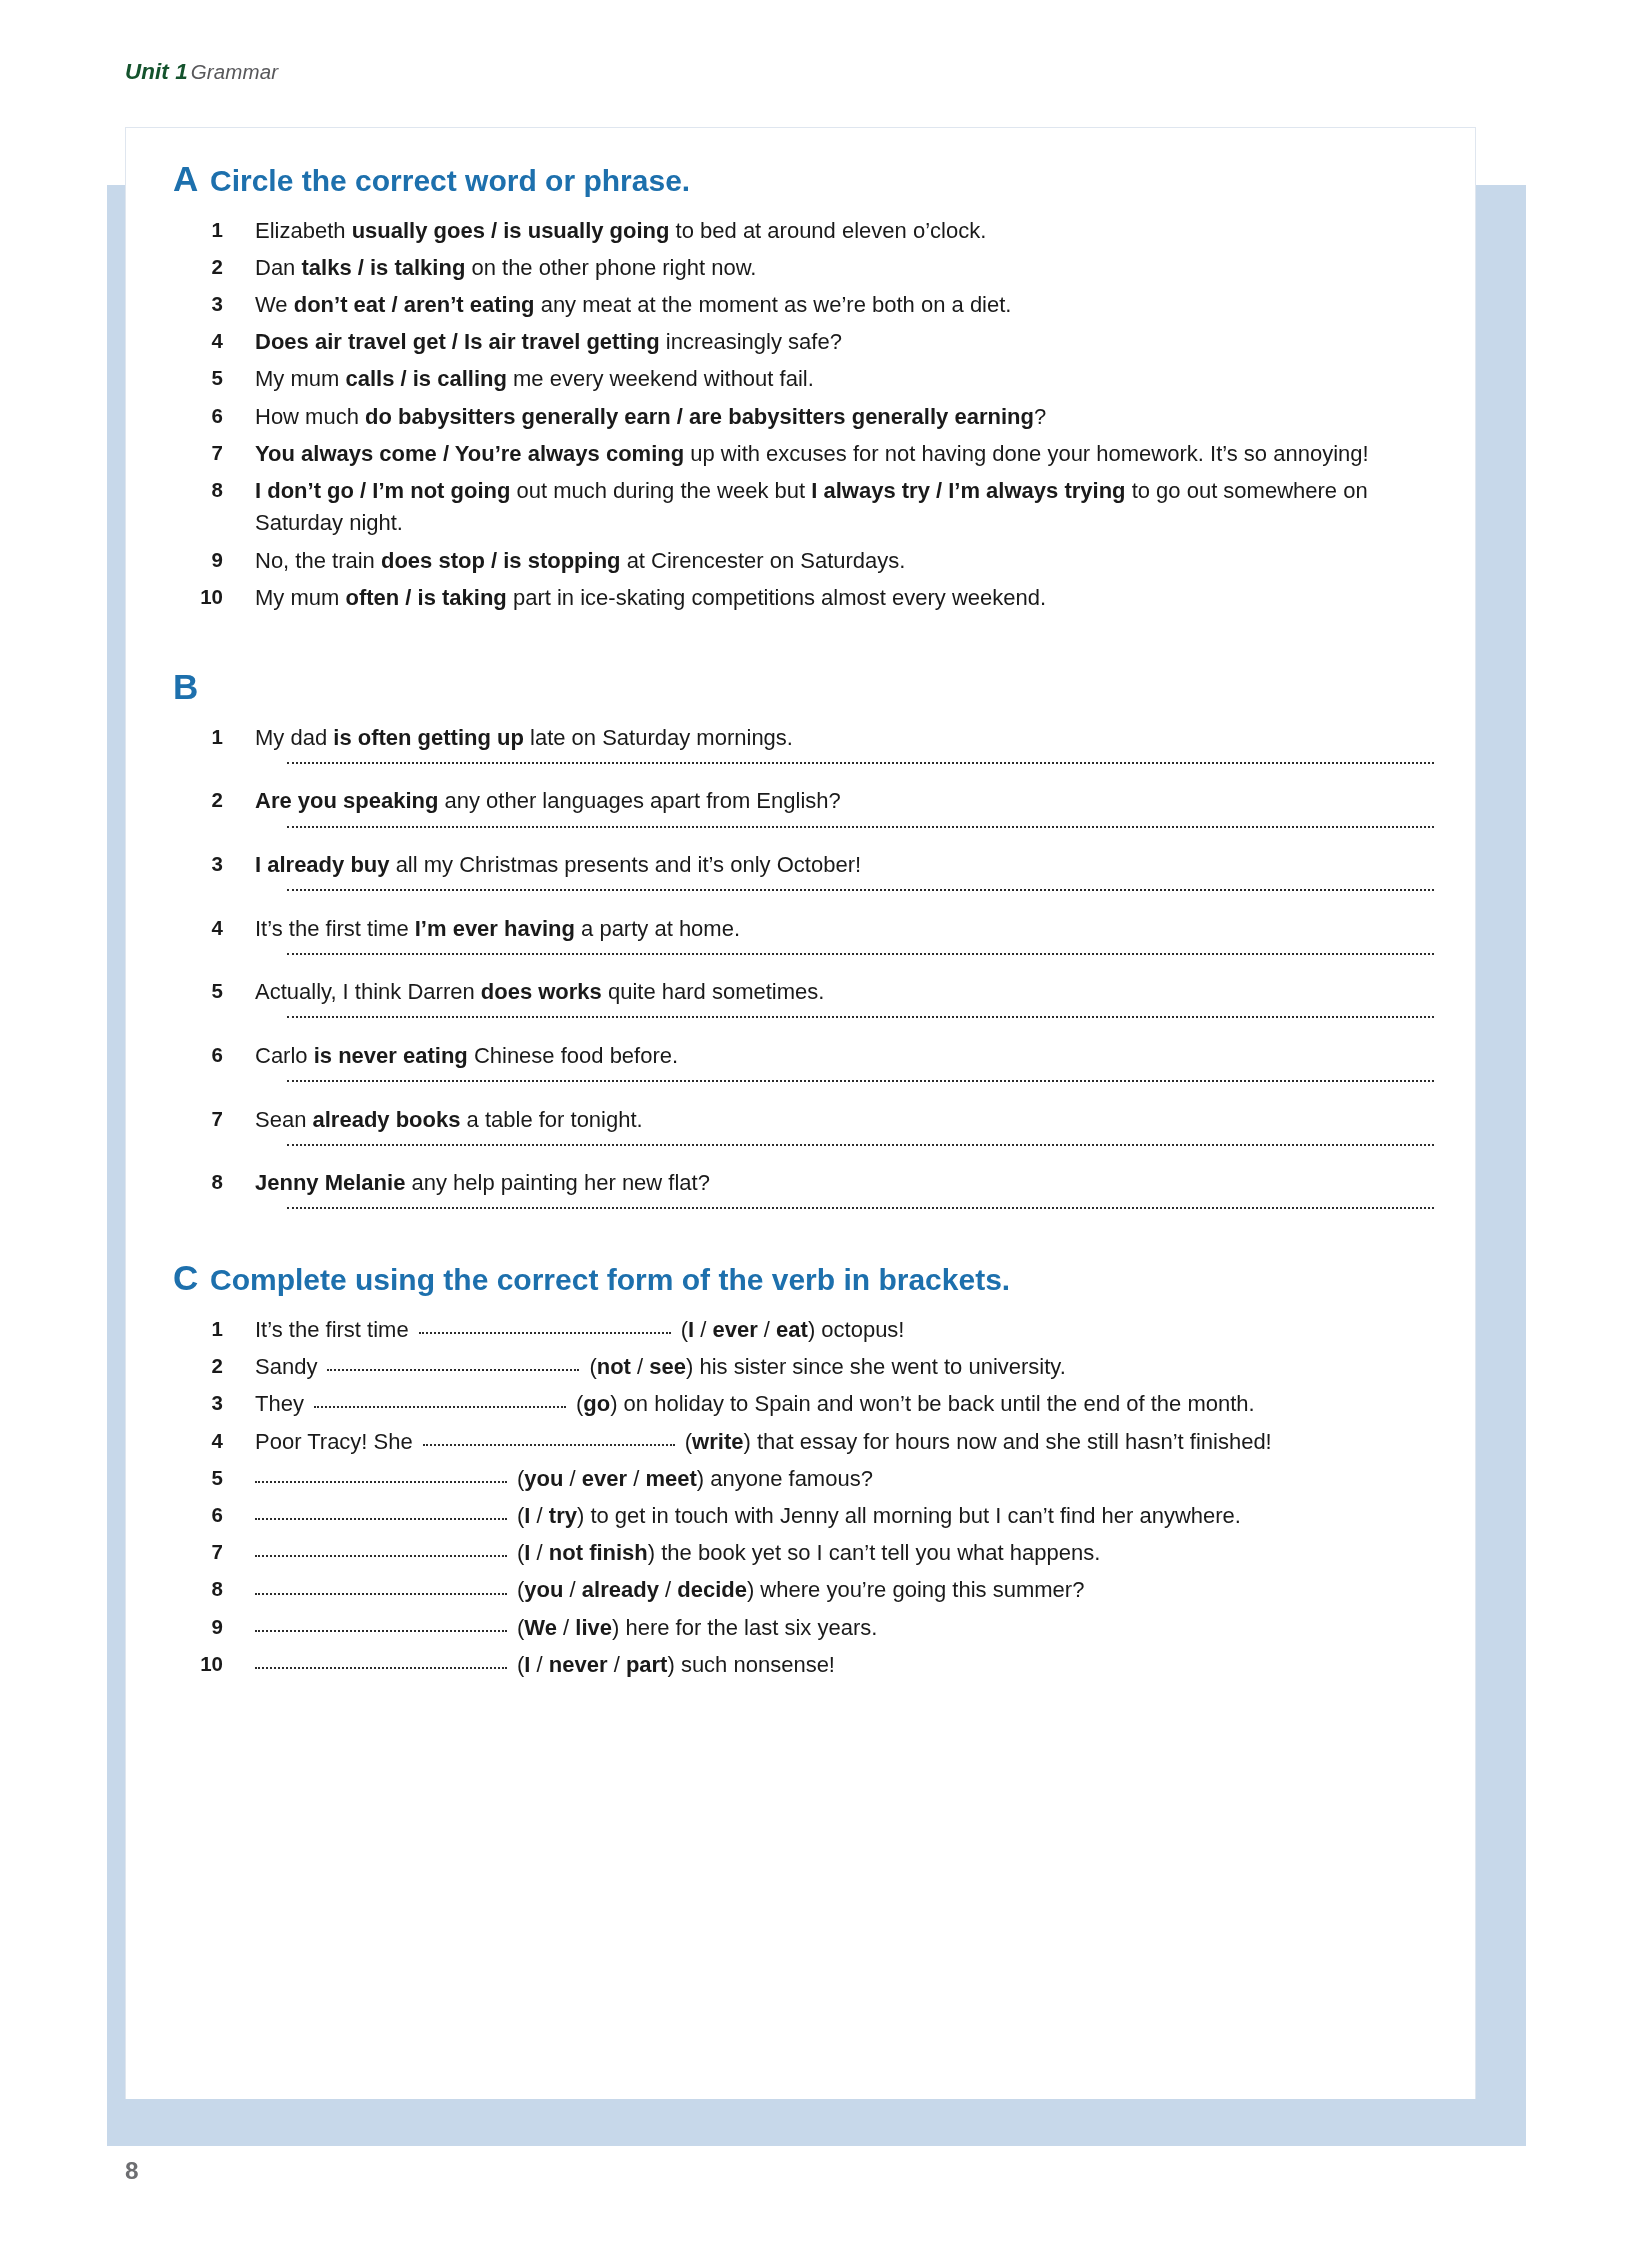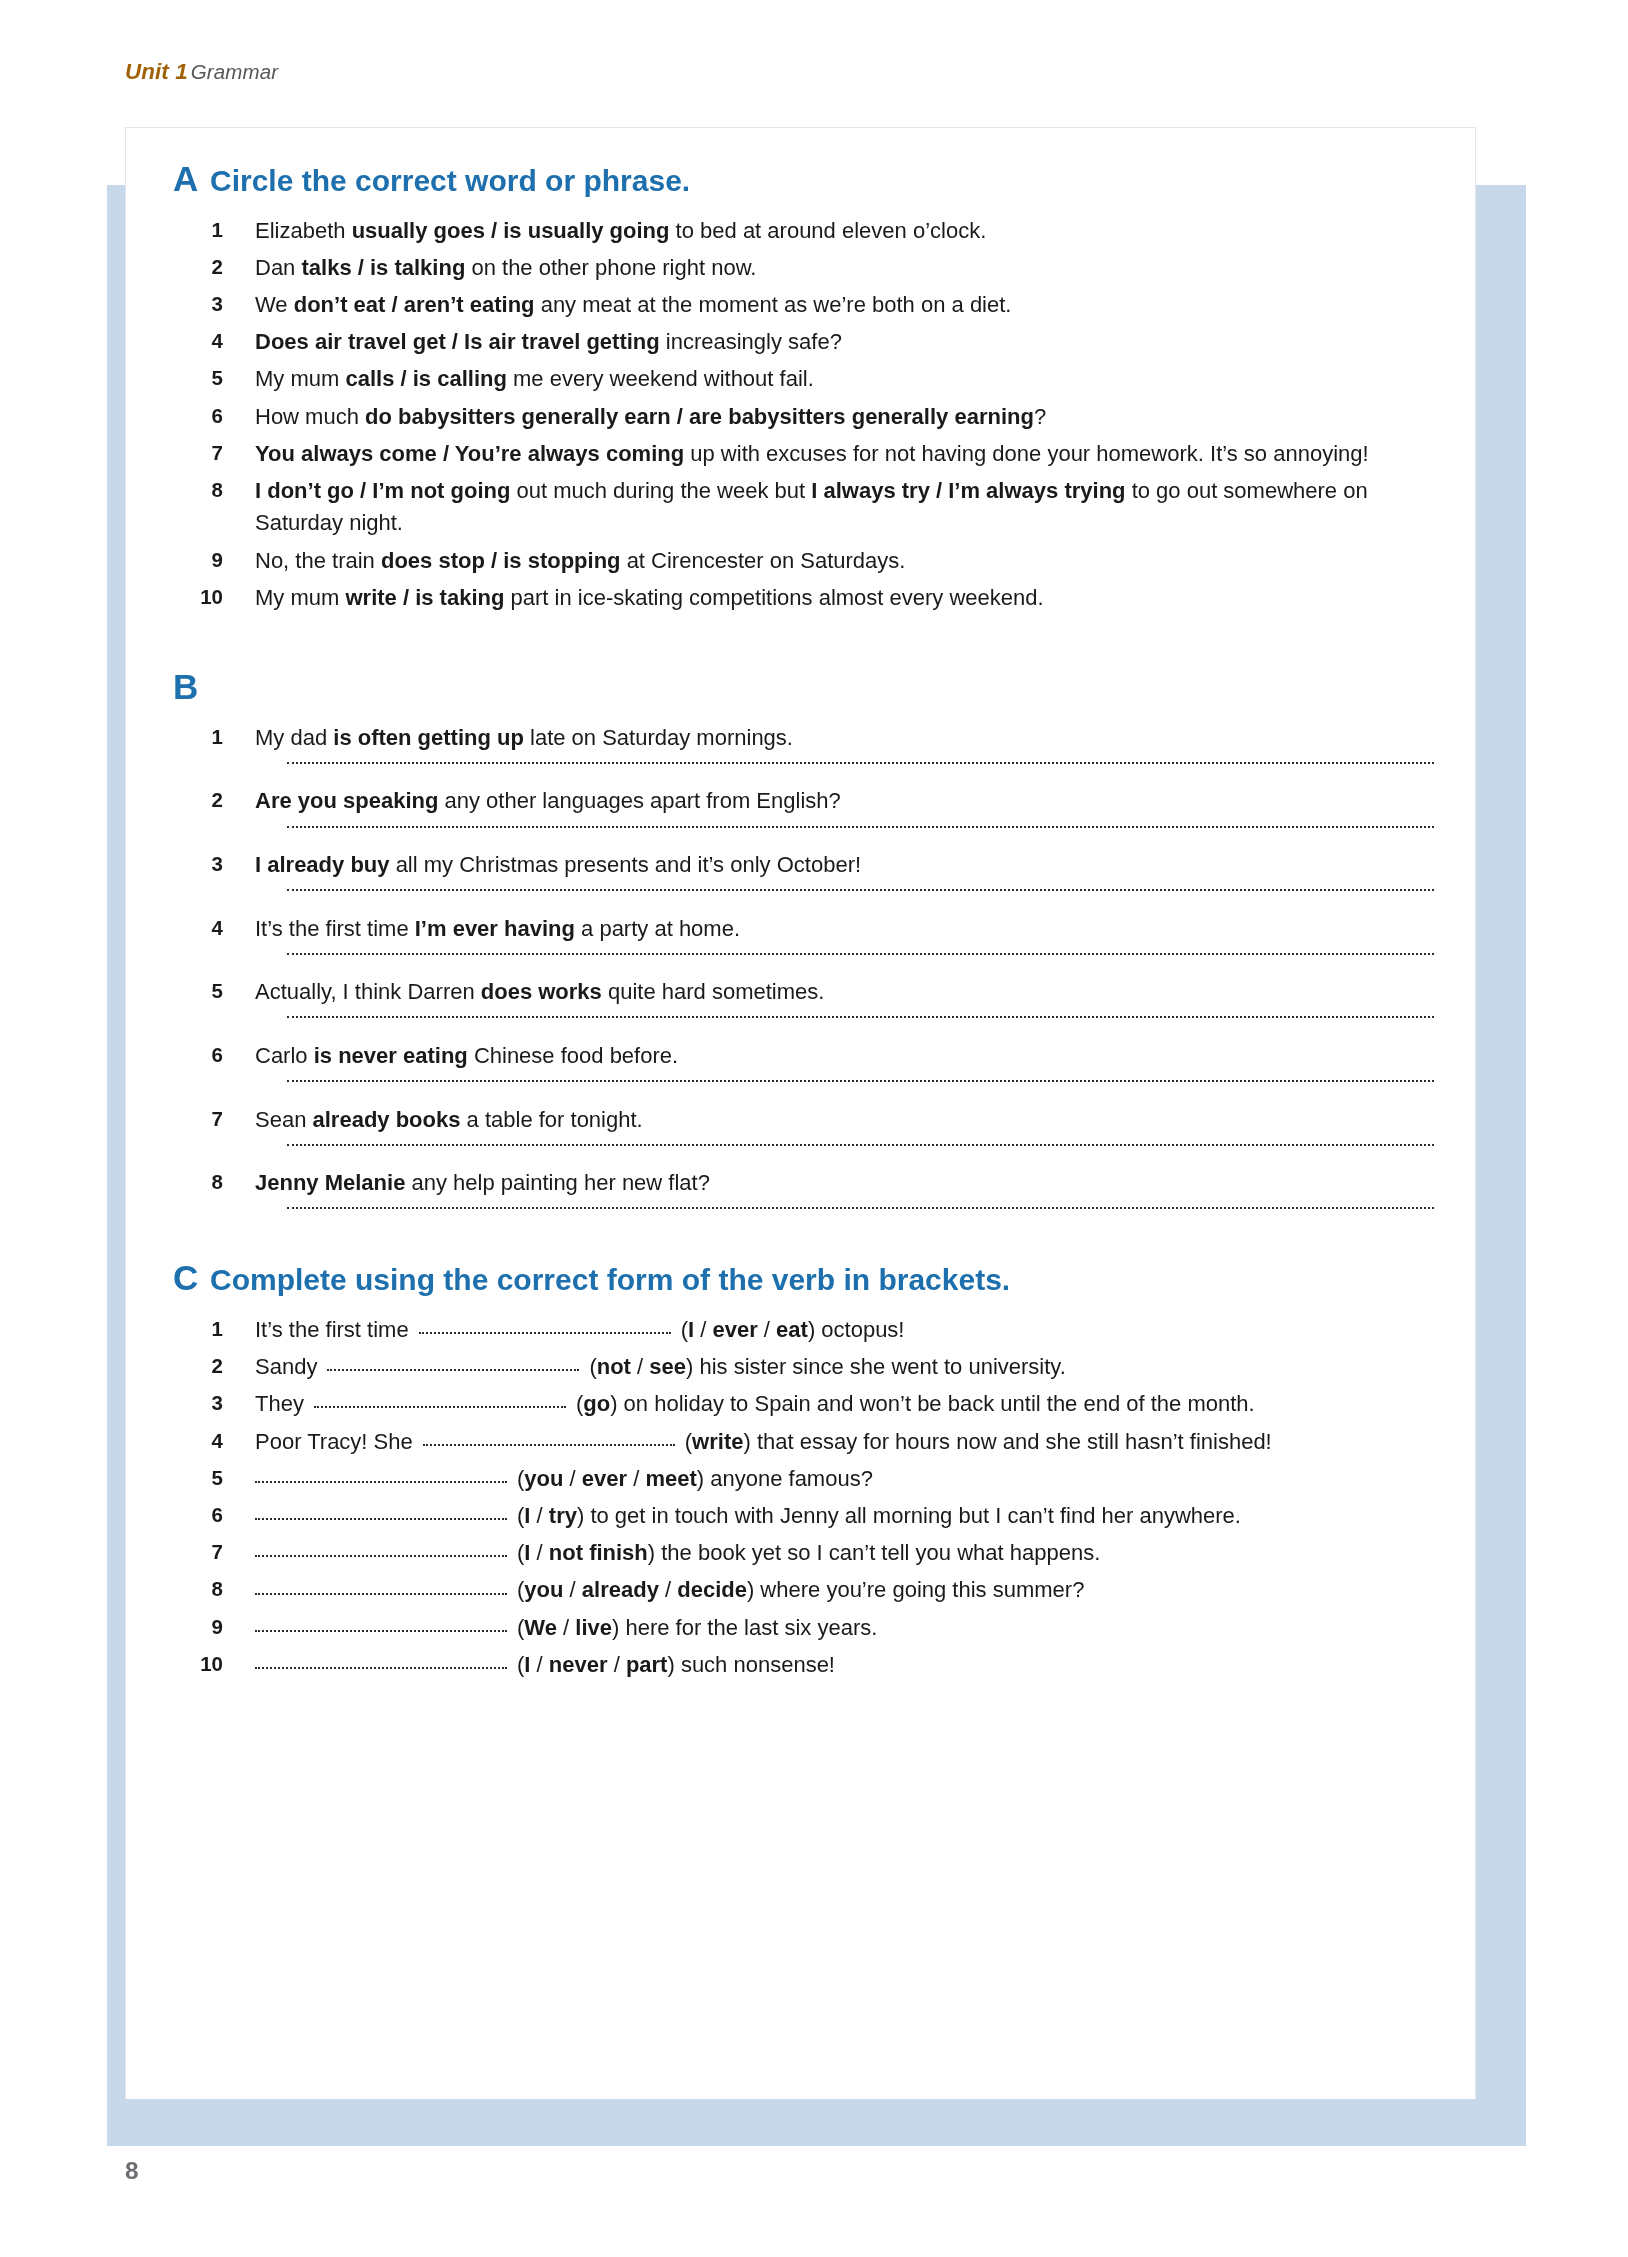--- a/index.html
+++ b/index.html
@@ -18,21 +18,21 @@
   
   .page-header {
     position: absolute;
     left: 125px;
     top: 59px;
     font-size: 22.4px;
     font-style: italic;
     letter-spacing: 0.1px;
   }
   .unit-label {
-    color: #a16207;
+    color: #14532d;
     font-weight: bold;
   }
   .unit-section {
     color: #58585b;
     font-weight: normal;
     margin-left: 3px;
     font-size: 20.5px;
   }
 
   
@@ -206,21 +206,21 @@
           <li class="item">
             <span class="item-num">8</span>
             <span class="item-body"><b>I don’t go  / I’m not going</b> out much during the week but <b>I always try / I’m always trying</b> to go out somewhere on Saturday night.</span>
           </li>
           <li class="item">
             <span class="item-num">9</span>
             <span class="item-body">No, the train <b>does stop / is stopping</b> at Cirencester on Saturdays.</span>
           </li>
           <li class="item">
             <span class="item-num">10</span>
-            <span class="item-body">My mum <b>write / is taking</b> part in ice-skating competitions almost every weekend.</span>
+            <span class="item-body">My mum <b>often / is taking</b> part in ice-skating competitions almost every weekend.</span>
           </li>
         </ol>
     </section>
 
     <section class="exercise ex-b">
       <div class="ex-head">
         <span class="ex-letter">B</span>
       </div>
       <ol class="items">
           <li class="item">

